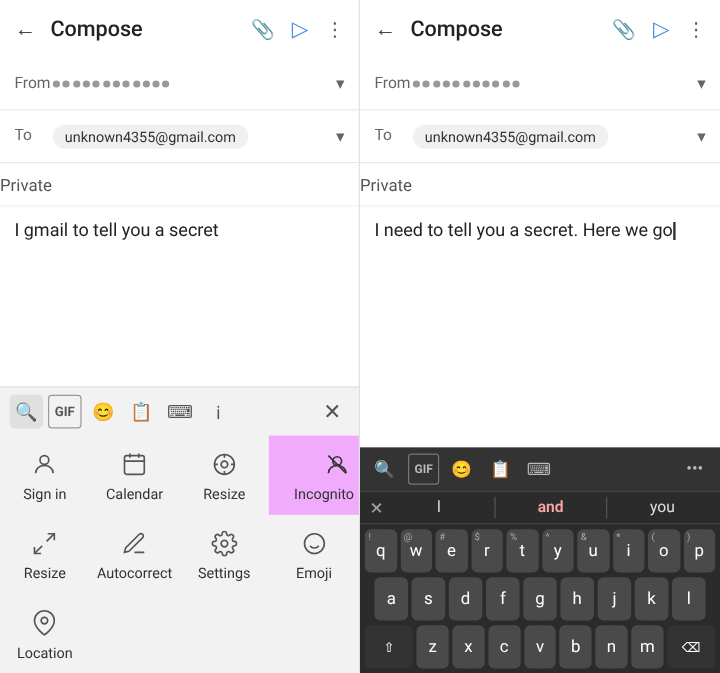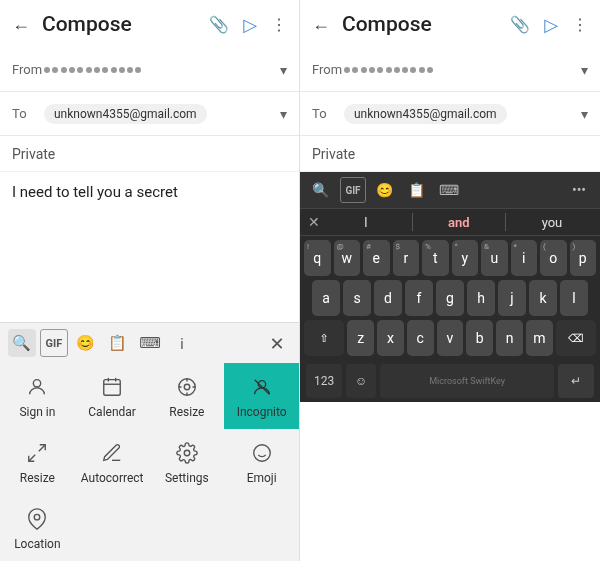--- a/index.html
+++ b/index.html
@@ -38,21 +38,21 @@
       padding: 10px 12px;
       height: 48px;
     }
     .back-icon {
       font-size: 18px;
       color: #444;
       margin-right: 12px;
       cursor: pointer;
     }
     .compose-title {
-      font-size: 21px;
+      font-size: 18px;
       font-weight: 500;
       color: #222;
       flex: 1;
     }
     .header-icons {
       display: flex;
       gap: 14px;
       align-items: center;
     }
     .header-icon {
@@ -109,21 +109,21 @@
       color: #333;
     }
     .dropdown-arrow {
       font-size: 14px;
       color: #666;
       margin-left: 4px;
     }
 
     
     .subject-row {
-      padding: 8px 12px;
+      padding: 8px 0;
       border-bottom: 1px solid #f0f0f0;
     }
     .subject-text {
       font-size: 14px;
       color: #555;
     }
     .body-area {
       padding: 10px 12px;
       flex: 1;
     }
@@ -384,21 +384,21 @@
       <span class="to-chip">unknown4355@gmail.com</span>
     </div>
     <span class="dropdown-arrow">▾</span>
   </div>
 
   <div class="subject-row">
     <span class="subject-text">Private</span>
   </div>
 
   <div class="body-area">
-    <span class="body-text">I need to tell you a secret</span>
+    <span class="body-text">I gmail to tell you a secret</span>
   </div>
 
   <div class="keyboard-panel">
     <div class="keyboard-toolbar">
       <div class="kb-tool-icon active">🔍</div>
       <div class="kb-tool-icon" style="font-size:11px;font-weight:bold;color:#555;border:1px solid #999;border-radius:3px;padding:0 2px;">GIF</div>
       <div class="kb-tool-icon">😊</div>
       <div class="kb-tool-icon">📋</div>
       <div class="kb-tool-icon">⌨</div>
       <div class="kb-tool-icon">ℹ</div>
@@ -432,21 +432,21 @@
         <span class="menu-icon">
           <svg width="22" height="22" viewBox="0 0 24 24" fill="none" stroke="#555" stroke-width="1.5">
             <circle cx="12" cy="12" r="9"></circle>
               <circle cx="12" cy="12" r="3"></circle>
             <path d="M12 3v3M12 18v3M3 12h3M18 12h3"></path>
           </svg>
         </span>
         <span class="menu-label">Resize</span>
       </div>
 
-      <div class="menu-item active" style="background:#14b8a6;">
+      <div class="menu-item active" style="background:#f0abfc;align-items:flex-end;">
         <span class="menu-icon">
           <svg width="22" height="22" viewBox="0 0 24 24" fill="none" stroke="#333" stroke-width="1.5">
             <circle cx="12" cy="9" r="4"></circle>
               <path d="M4 20c0-4 3.6-7 8-7s8 3 8 7"></path>
               <line x1="4" y1="4" x2="20" y2="20" stroke="#333" stroke-width="1.5"></line>
           </svg>
         </span>
         <span class="menu-label">Incognito</span>
       </div>
       <div class="menu-item">
@@ -548,20 +548,23 @@
     <div class="field-value">
       <span class="to-chip">unknown4355@gmail.com</span>
     </div>
     <span class="dropdown-arrow">▾</span>
   </div>
 
   <div class="subject-row">
     <span class="subject-text">Private</span>
   </div>
 
+  <div class="body-area">
+    <span class="body-text">I need to tell you a secret. Here we go</span><span class="cursor"></span>
+  </div>
 
   <div class="right-keyboard">
 
     <div class="right-kb-toolbar">
       <div class="right-kb-tool">🔍</div>
       <div class="right-kb-tool" style="font-size:10px;font-weight:bold;color:#bbb;border:1px solid #777;border-radius:3px;padding:1px 2px;">GIF</div>
       <div class="right-kb-tool">😊</div>
       <div class="right-kb-tool">📋</div>
       <div class="right-kb-tool">⌨</div>
       <div class="right-kb-spacer"></div>
@@ -610,20 +613,14 @@
         <div class="key">x</div>
         <div class="key">c</div>
         <div class="key">v</div>
         <div class="key">b</div>
         <div class="key">n</div>
         <div class="key">m</div>
         <div class="key special" style="flex:1.5;">⌫</div>
       </div>
     </div>
 
-    <div class="kb-bottom-bar">
-      <div class="kb-bottom-key nums">123</div>
-      <div class="kb-bottom-key emoji-key">☺</div>
-      <div class="kb-bottom-key space-key" style="flex:1;font-size:9px;color:#777;">Microsoft SwiftKey</div>
-      <div class="kb-bottom-key enter-key">↵</div>
-    </div>
   </div>
 </div>
 
 </body></html>

